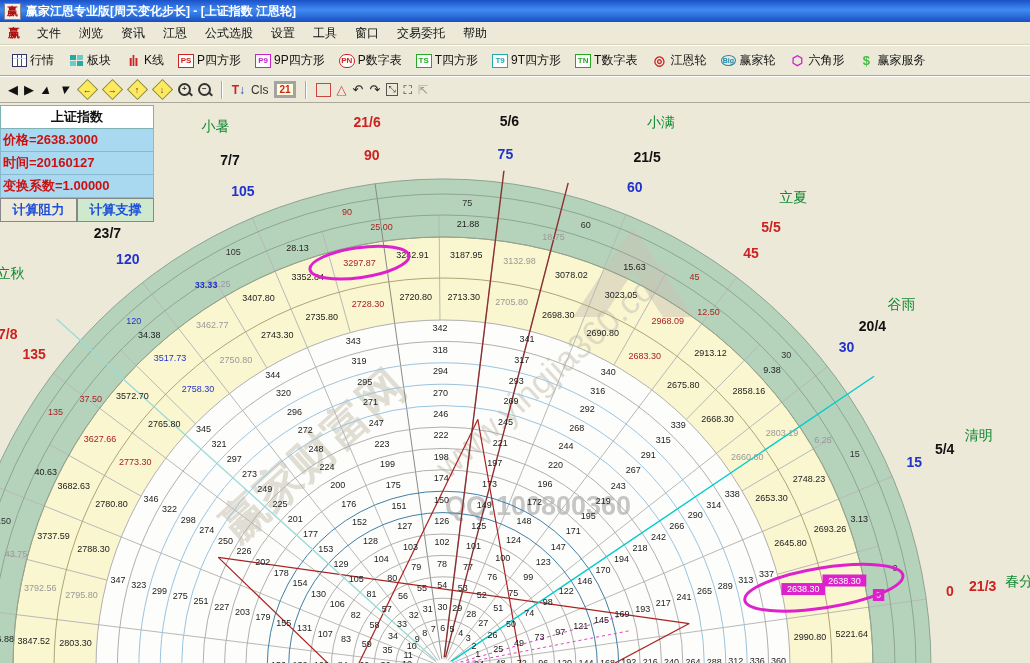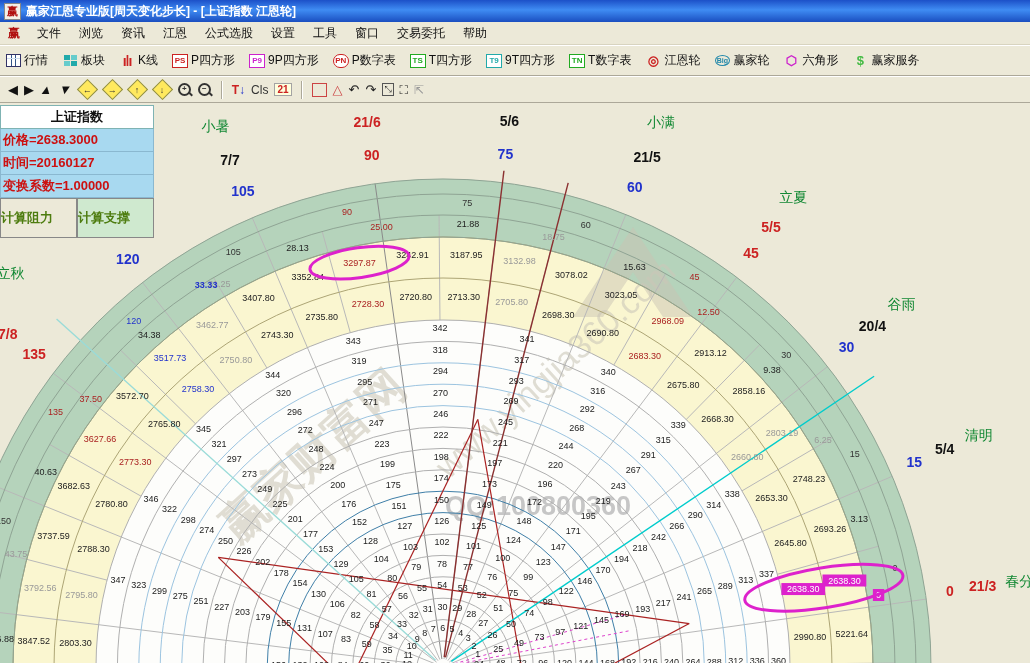--- a/index.html
+++ b/index.html
@@ -6,21 +6,21 @@
   body{width:1030px;height:663px;overflow:hidden;font-family:"Liberation Sans",sans-serif;background:#ece9d8;}
   .titlebar{height:22px;background:linear-gradient(180deg,#1c50c8 0%,#3f8cf3 45%,#1a4ec0 100%);
     display:flex;align-items:center;padding:0 4px;color:#fff;font-weight:bold;font-size:12px;gap:5px;}
   .titlebar .logo{width:15px;height:15px;background:#f4f0e8;color:#b01010;font-size:11px;font-weight:bold;
     display:flex;align-items:center;justify-content:center;border:1px solid #888;}
   .menubar{height:22px;background:#ece9d8;border-bottom:1px solid #d8d4c0;display:flex;align-items:center;
     font-size:12px;color:#111;padding-left:4px;}
   .menubar .menu-logo{color:#b01010;font-weight:bold;margin:0 8px 0 4px;}
   .menubar .mitem{padding:9px 9px;cursor:default;}
   .toolbar1{height:29px;background:#ece9d8;border-top:1px solid #fff;border-bottom:1px solid #aca899;
-    display:flex;align-items:center;font-size:12px;color:#111;padding-left:0;gap:2px;}
+    display:flex;align-items:center;font-size:12px;color:#111;padding-left:6px;gap:2px;}
   .tbtn{display:flex;align-items:center;gap:3px;padding:2px 6px 2px 4px;border:1px solid transparent;}
   .ticon{width:16px;height:15px;display:inline-flex;align-items:center;justify-content:center;
     font-size:9px;font-weight:bold;line-height:1;}
   .boxicon{border:1px solid;width:14px;height:12px;font-size:8px;display:inline-flex;align-items:center;justify-content:center;background:#fff;}
   .toolbar2{height:25px;background:#ece9d8;border-top:1px solid #fff;border-bottom:1px solid #aca899;
     display:flex;align-items:center;padding-left:8px;gap:6px;font-size:12px;}
   .t2sep{width:1px;height:18px;background:#aca899;border-right:1px solid #fff;margin:0 3px;}
   .arrow{color:#111;font-size:13px;}
   .diamond{width:13px;height:13px;transform:rotate(45deg);background:#ffe95e;border:1px solid #8a8a4a;
     display:inline-flex;align-items:center;justify-content:center;margin:0 2px;}
@@ -30,22 +30,22 @@
     font-size:8px;line-height:8px;text-align:center;color:#333;font-weight:bold;}
   .mag .handle{position:absolute;left:10px;top:10px;width:5px;height:2px;background:#333;transform:rotate(45deg);}
   .outline-tool{width:13px;height:12px;border:1px solid #cc4444;}
   .chart-area{position:relative;width:1030px;height:565px;background:#ece9d8;overflow:hidden;}
   .chart-area svg{position:absolute;left:0;top:0;}
   .panel{position:absolute;left:0;top:2px;width:154px;font-size:13px;z-index:5;}
   .panel .phead{background:#ffffff;border:1px solid #7fb3b3;color:#111;text-align:center;padding:2px 0;font-weight:bold;}
   .panel .prow{background:#a8d9f0;border:1px solid #8ab8d0;border-top:none;color:#cc1111;font-weight:bold;
     padding:2px 2px;white-space:nowrap;overflow:hidden;}
   .panel .pbtns{display:flex;}
-  .panel .pbtn{flex:1;border:1px solid #888;background:#ece9d8;color:#4d7c0f;font-weight:bold;
-    padding:10px 0;cursor:pointer;}
+  .panel .pbtn{flex:1;border:1px solid #888;background:#ece9d8;color:#1d4ed8;font-weight:bold;text-align:center;
+    padding:2px 0;cursor:pointer;}
   .panel .pbtn.green{background:#cfe9cf;}
   text{font-family:"Liberation Sans",sans-serif;}
 </style>
 </head>
 <body>
 
 <div class="titlebar">
   <span class="logo">赢</span>
   <span>赢家江恩专业版[周天变化步长] - [上证指数 江恩轮]</span>
 </div>
@@ -172,21 +172,21 @@
       <span class="lens">+</span>
       <span class="handle"></span>
     </span>
   <span class="mag">
       <span class="lens">−</span>
       <span class="handle"></span>
     </span>
   <span class="t2sep"></span>
   <span style="color:#cc2222;font-weight:bold;">T<span style="color:#2233cc">↓</span></span>
   <span style="color:#333;">Cls</span>
-  <span style="border:1px solid #a3a3a3;background:#ffd;padding:0 2px;color:#cc2222;font-size:10px;font-weight:bold;">21</span>
+  <span style="border:3px solid #a3a3a3;background:#ffd;padding:0 2px;color:#cc2222;font-size:10px;font-weight:bold;">21</span>
   <span class="t2sep"></span>
   <span class="outline-tool"></span>
   <span style="color:#cc4444;font-size:13px;">△</span>
   <span style="font-size:13px;color:#222;">↶</span>
   <span style="font-size:13px;color:#222;">↷</span>
   <span style="border:1px solid #555;font-size:9px;padding:0 1px;color:#222;">⤡</span>
   <span style="font-size:12px;color:#222;">⛶</span>
   <span style="font-size:12px;color:#999;">⇱</span>
 </div>
 

